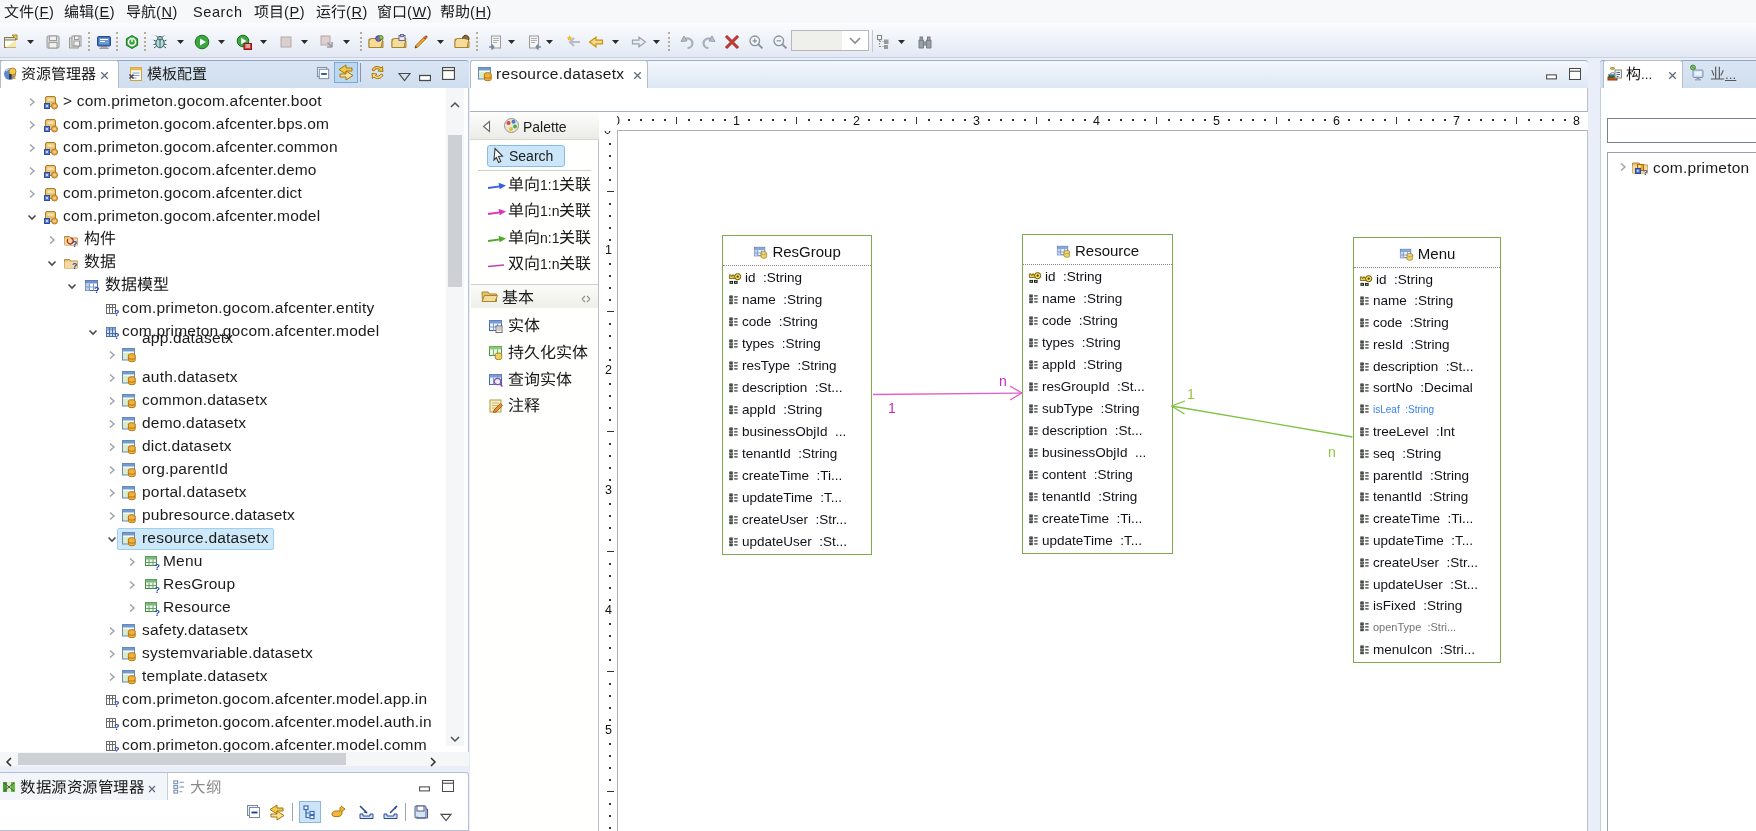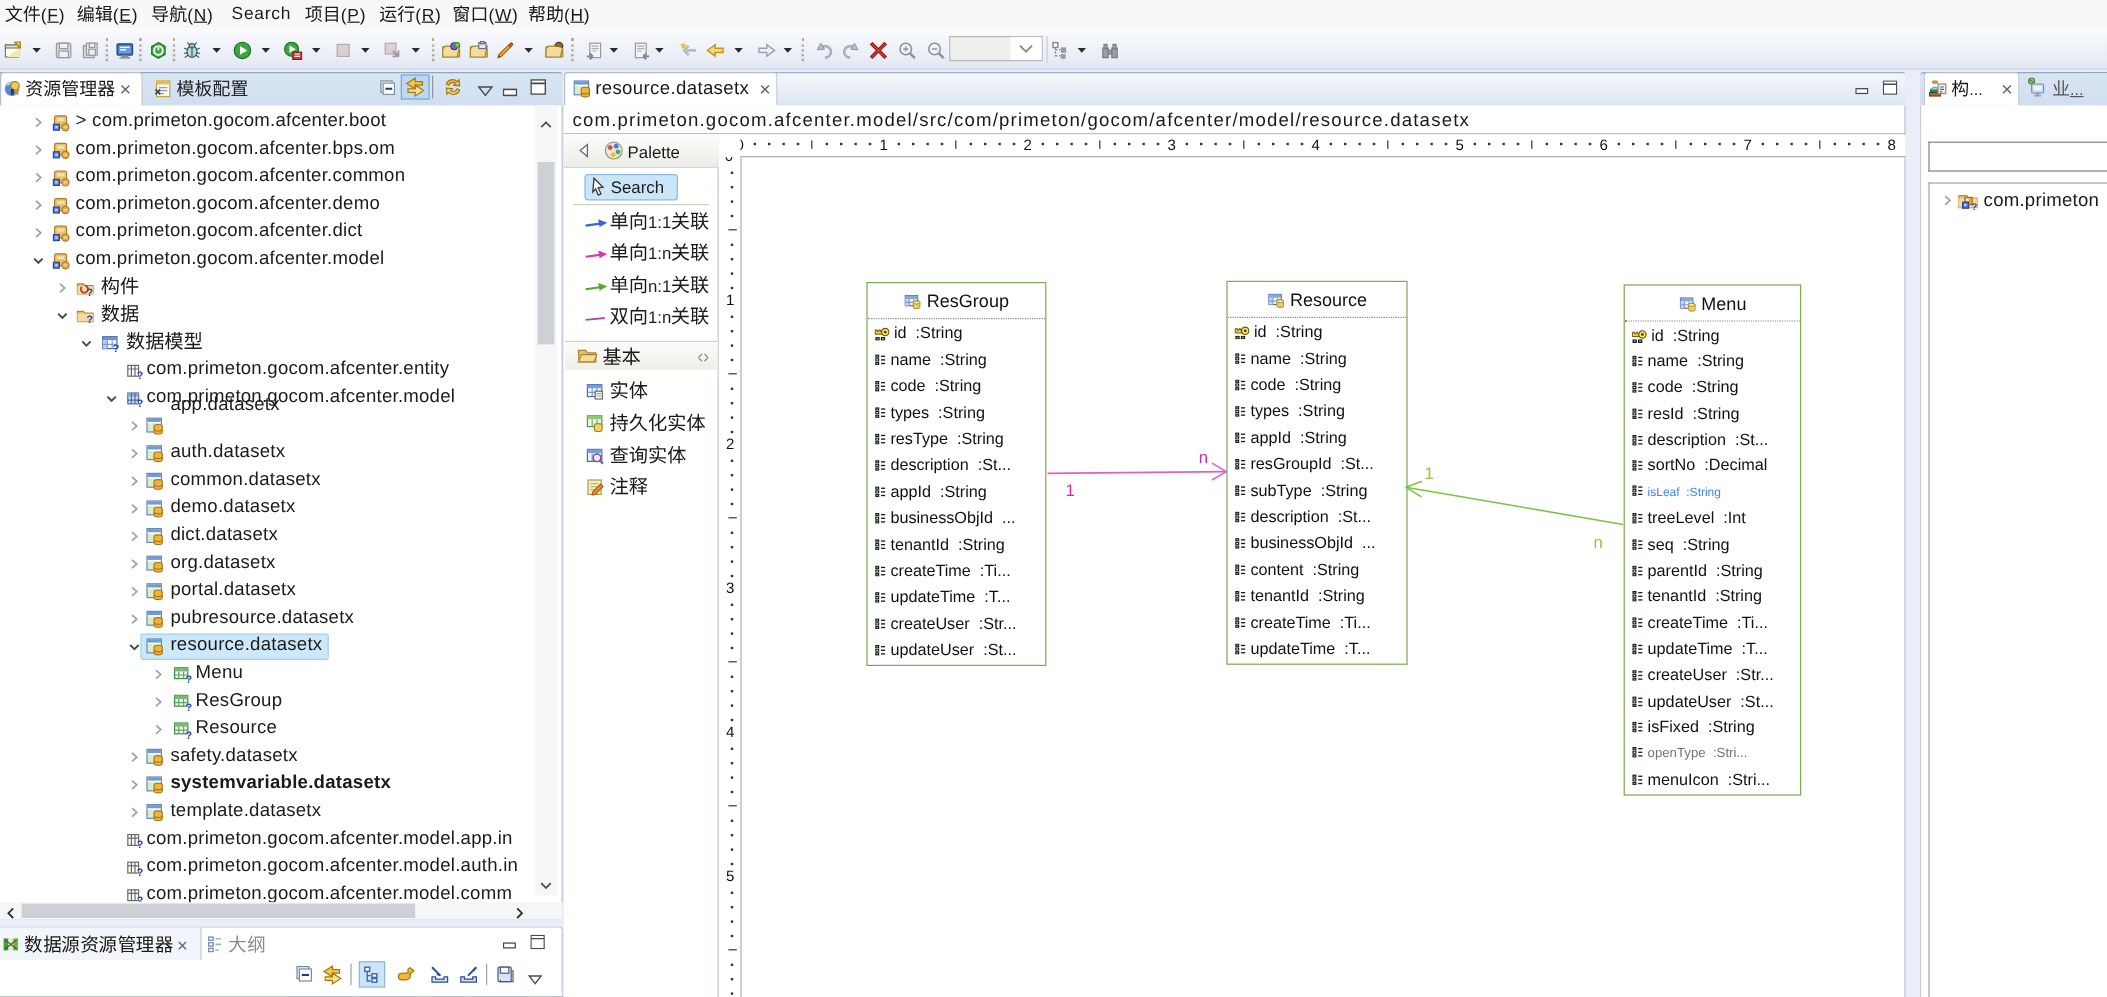--- a/index.html
+++ b/index.html
@@ -665,21 +665,21 @@
       <div class="abs" style="left:121px;top:351px"><svg width="16" height="16" viewBox="0 0 16 16">
           <use href="#i-ds"></use>
         </svg></div>
       <div class="abs ink" style="left:142px;top:349px;font-size:15.5px;letter-spacing:0.2px;white-space:nowrap;">dict.datasetx</div>
       <div class="abs" style="left:104px;top:374px"><svg width="16" height="16" viewBox="0 0 16 16">
           <use href="#i-chev-c"></use>
         </svg></div>
       <div class="abs" style="left:121px;top:374px"><svg width="16" height="16" viewBox="0 0 16 16">
           <use href="#i-ds"></use>
         </svg></div>
-      <div class="abs ink" style="left:142px;top:372px;font-size:15.5px;letter-spacing:0.2px;white-space:nowrap;">org.datasetx</div>
+      <div class="abs ink" style="left:142px;top:372px;font-size:15.5px;letter-spacing:0.2px;white-space:nowrap;">org.parentId</div>
       <div class="abs" style="left:104px;top:397px"><svg width="16" height="16" viewBox="0 0 16 16">
           <use href="#i-chev-c"></use>
         </svg></div>
       <div class="abs" style="left:121px;top:397px"><svg width="16" height="16" viewBox="0 0 16 16">
           <use href="#i-ds"></use>
         </svg></div>
       <div class="abs ink" style="left:142px;top:395px;font-size:15.5px;letter-spacing:0.2px;white-space:nowrap;">portal.datasetx</div>
       <div class="abs" style="left:104px;top:420px"><svg width="16" height="16" viewBox="0 0 16 16">
           <use href="#i-chev-c"></use>
         </svg></div>
@@ -722,21 +722,21 @@
       <div class="abs" style="left:121px;top:535px"><svg width="16" height="16" viewBox="0 0 16 16">
           <use href="#i-ds"></use>
         </svg></div>
       <div class="abs ink" style="left:142px;top:533px;font-size:15.5px;letter-spacing:0.2px;white-space:nowrap;">safety.datasetx</div>
       <div class="abs" style="left:104px;top:558px"><svg width="16" height="16" viewBox="0 0 16 16">
           <use href="#i-chev-c"></use>
         </svg></div>
       <div class="abs" style="left:121px;top:558px"><svg width="16" height="16" viewBox="0 0 16 16">
           <use href="#i-ds"></use>
         </svg></div>
-      <div class="abs ink" style="left:142px;top:556px;font-size:15.5px;letter-spacing:0.2px;white-space:nowrap;font-weight:bold;">systemvariable.datasetx</div>
+      <div class="abs ink" style="left:142px;top:556px;font-size:15.5px;letter-spacing:0.2px;white-space:nowrap;">systemvariable.datasetx</div>
       <div class="abs" style="left:104px;top:581px"><svg width="16" height="16" viewBox="0 0 16 16">
           <use href="#i-chev-c"></use>
         </svg></div>
       <div class="abs" style="left:121px;top:581px"><svg width="16" height="16" viewBox="0 0 16 16">
           <use href="#i-ds"></use>
         </svg></div>
       <div class="abs ink" style="left:142px;top:579px;font-size:15.5px;letter-spacing:0.2px;white-space:nowrap;">template.datasetx</div>
       <div class="abs" style="left:104px;top:604px"><svg width="16" height="16" viewBox="0 0 16 16">
           <use href="#i-pkg"></use>
         </svg></div>
@@ -862,21 +862,20 @@
         <use href="#i-x"></use>
       </svg></div>
 <div class="abs" style="left:1546px;top:68px"><svg width="11" height="8" viewBox="0 0 12 9">
         <rect x="0.5" y="1" width="11" height="4.5" fill="#fff" stroke="#4a4a4a" stroke-width="1.2"></rect>
       </svg></div>
 <div class="abs" style="left:1569px;top:66px"><svg width="12" height="12" viewBox="0 0 13 13">
         <rect x="0.5" y="0.5" width="12" height="12" fill="#fff" stroke="#4a4a4a" stroke-width="1.2"></rect>
         <path d="M0.5 3.5 h12" stroke="#4a4a4a" stroke-width="1.2"></path>
       </svg></div>
 <div class="abs" style="left:470px;top:88px;width:1118px;height:743px;background:#fff;border-right:1px solid #b6c0d0"></div>
-<div class="abs" style="left:477px;top:92px;font-size:15.5px;letter-spacing:1px;color:#1a1a1a">com.primeton.gocom.afcenter.model/src/com/primeton/gocom/afcenter/model/resource.datasetx</div>
 <div class="abs" style="left:470px;top:111px;width:1118px;height:1px;background:#a8b2c0"></div>
 <div class="abs" style="left:470px;top:112px;width:129px;height:719px;background:#fffffe;border-right:1px solid #b8c0cc"></div>
 <div class="abs" style="left:470px;top:112px;width:129px;height:28px;background:linear-gradient(#fdfdfd,#ebebe6);border-bottom:1px solid #d8d8d0"></div>
 <div class="abs" style="left:481px;top:119px"><svg width="10" height="13" viewBox="0 0 10 13">
         <path d="M8.5 1.5 L2.5 6.5 L8.5 11.5 z" fill="#fdfdfd" stroke="#6a6a6a" stroke-width="1.1"></path>
       </svg></div>
 <div class="abs" style="left:503px;top:117px"><svg width="17" height="17" viewBox="0 0 17 17">
         <circle cx="8.5" cy="8.5" r="7" fill="#e8e4de" stroke="#9a948a"></circle>
         <circle cx="5.5" cy="6" r="2" fill="#d84a3a"></circle>
         <circle cx="10.5" cy="4.8" r="2" fill="#4a78d8"></circle>

